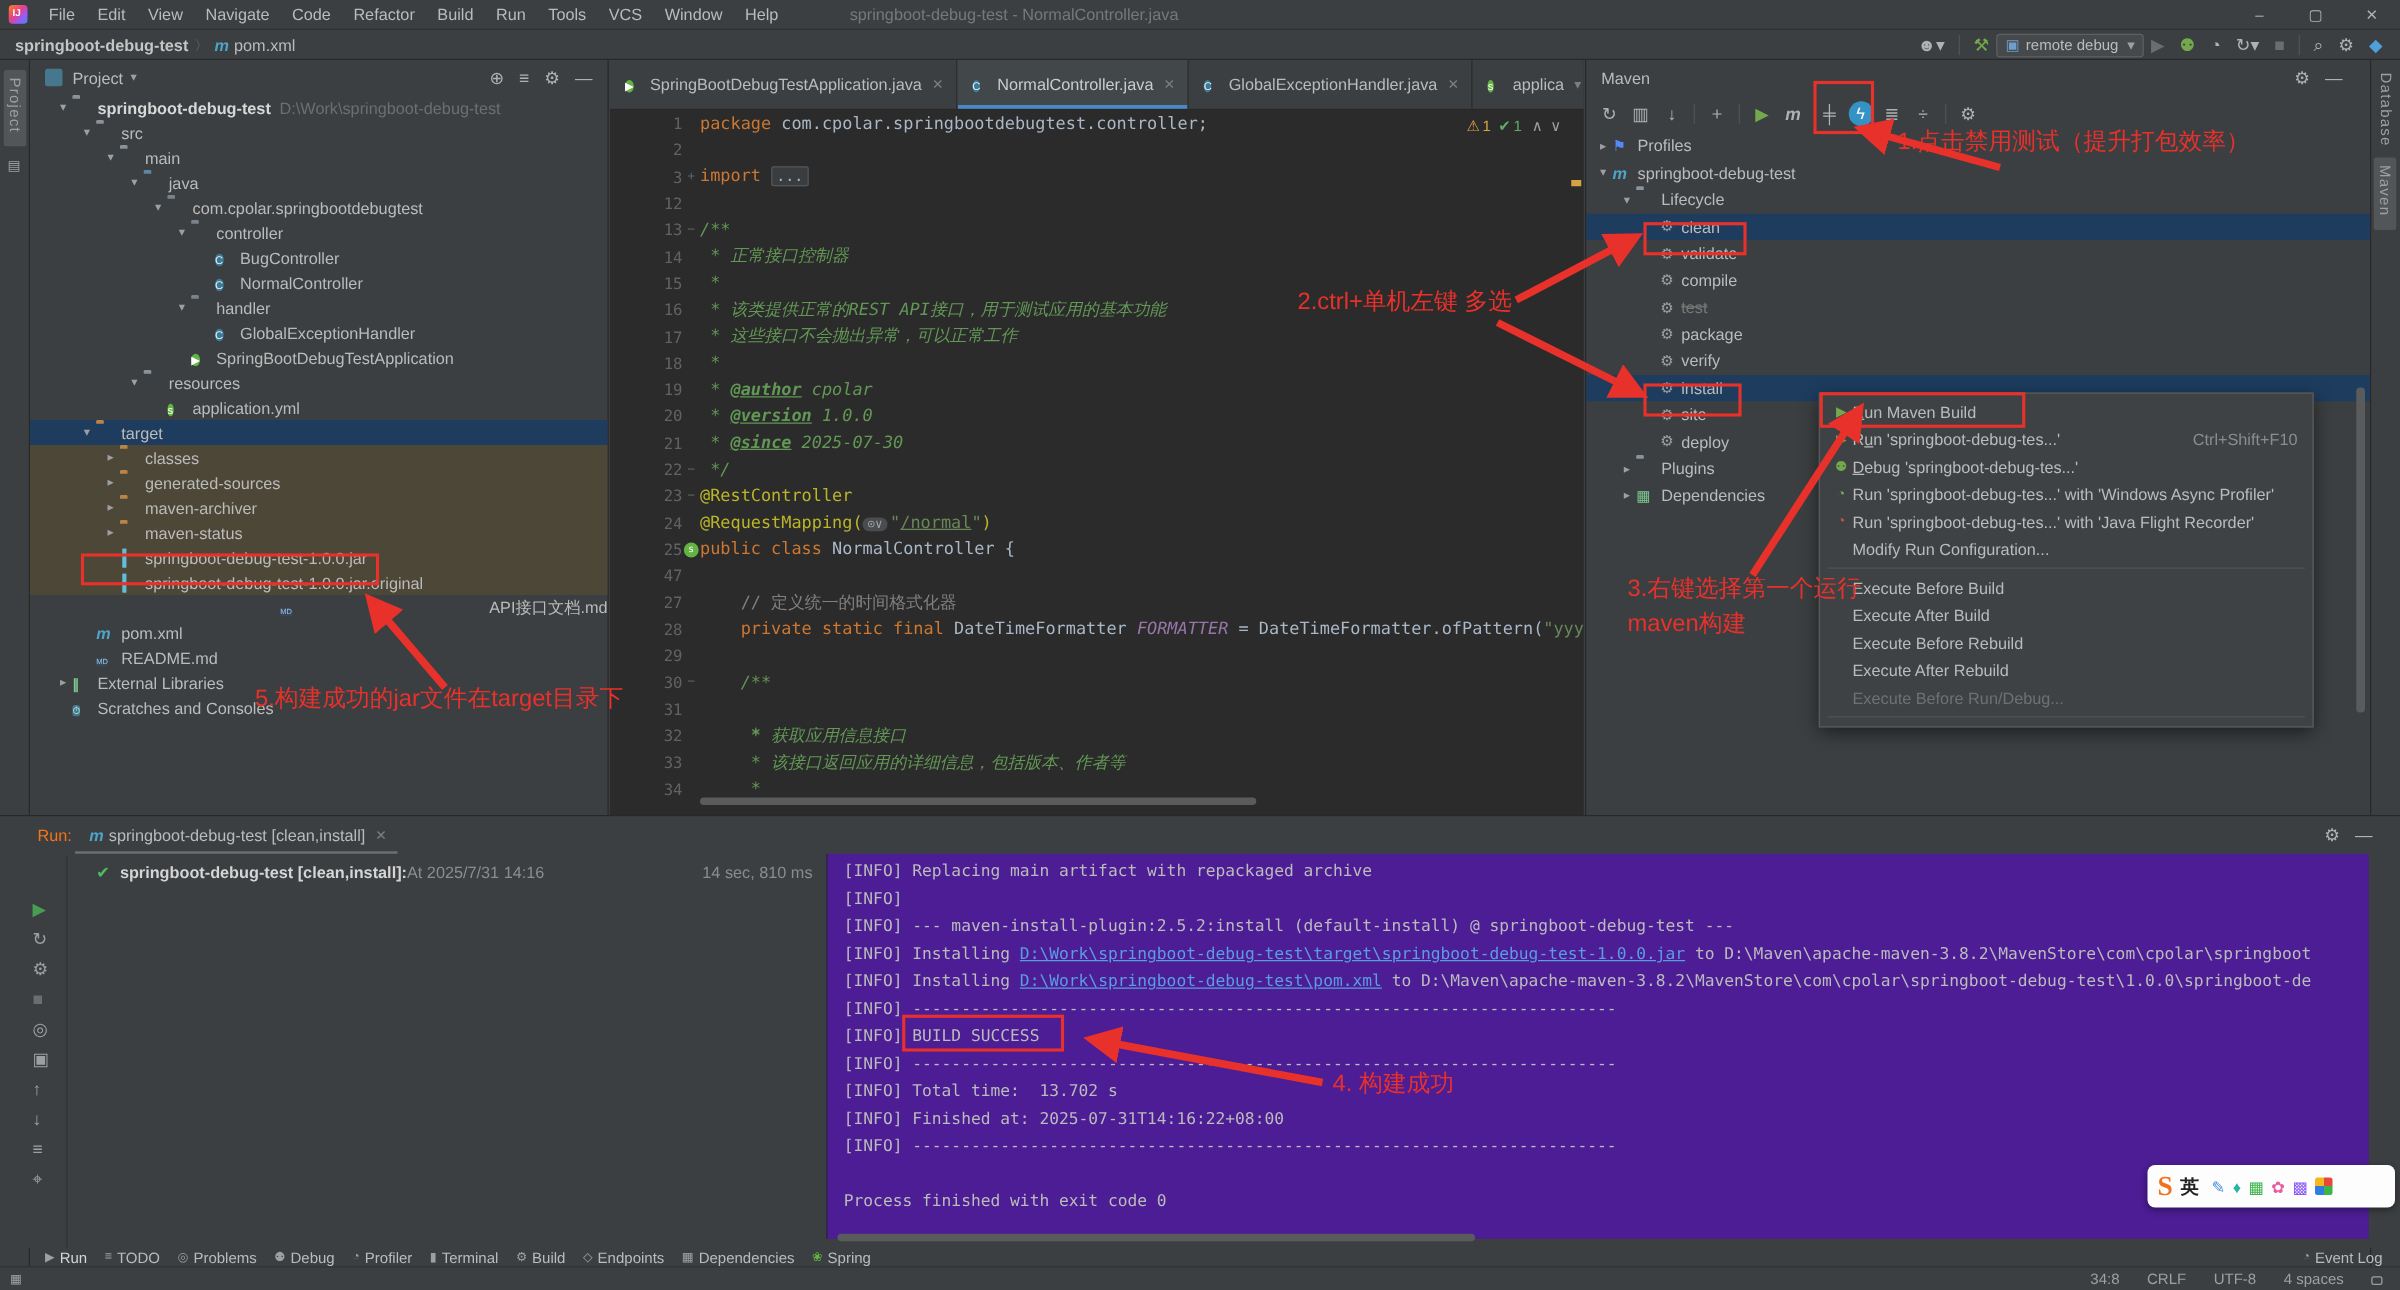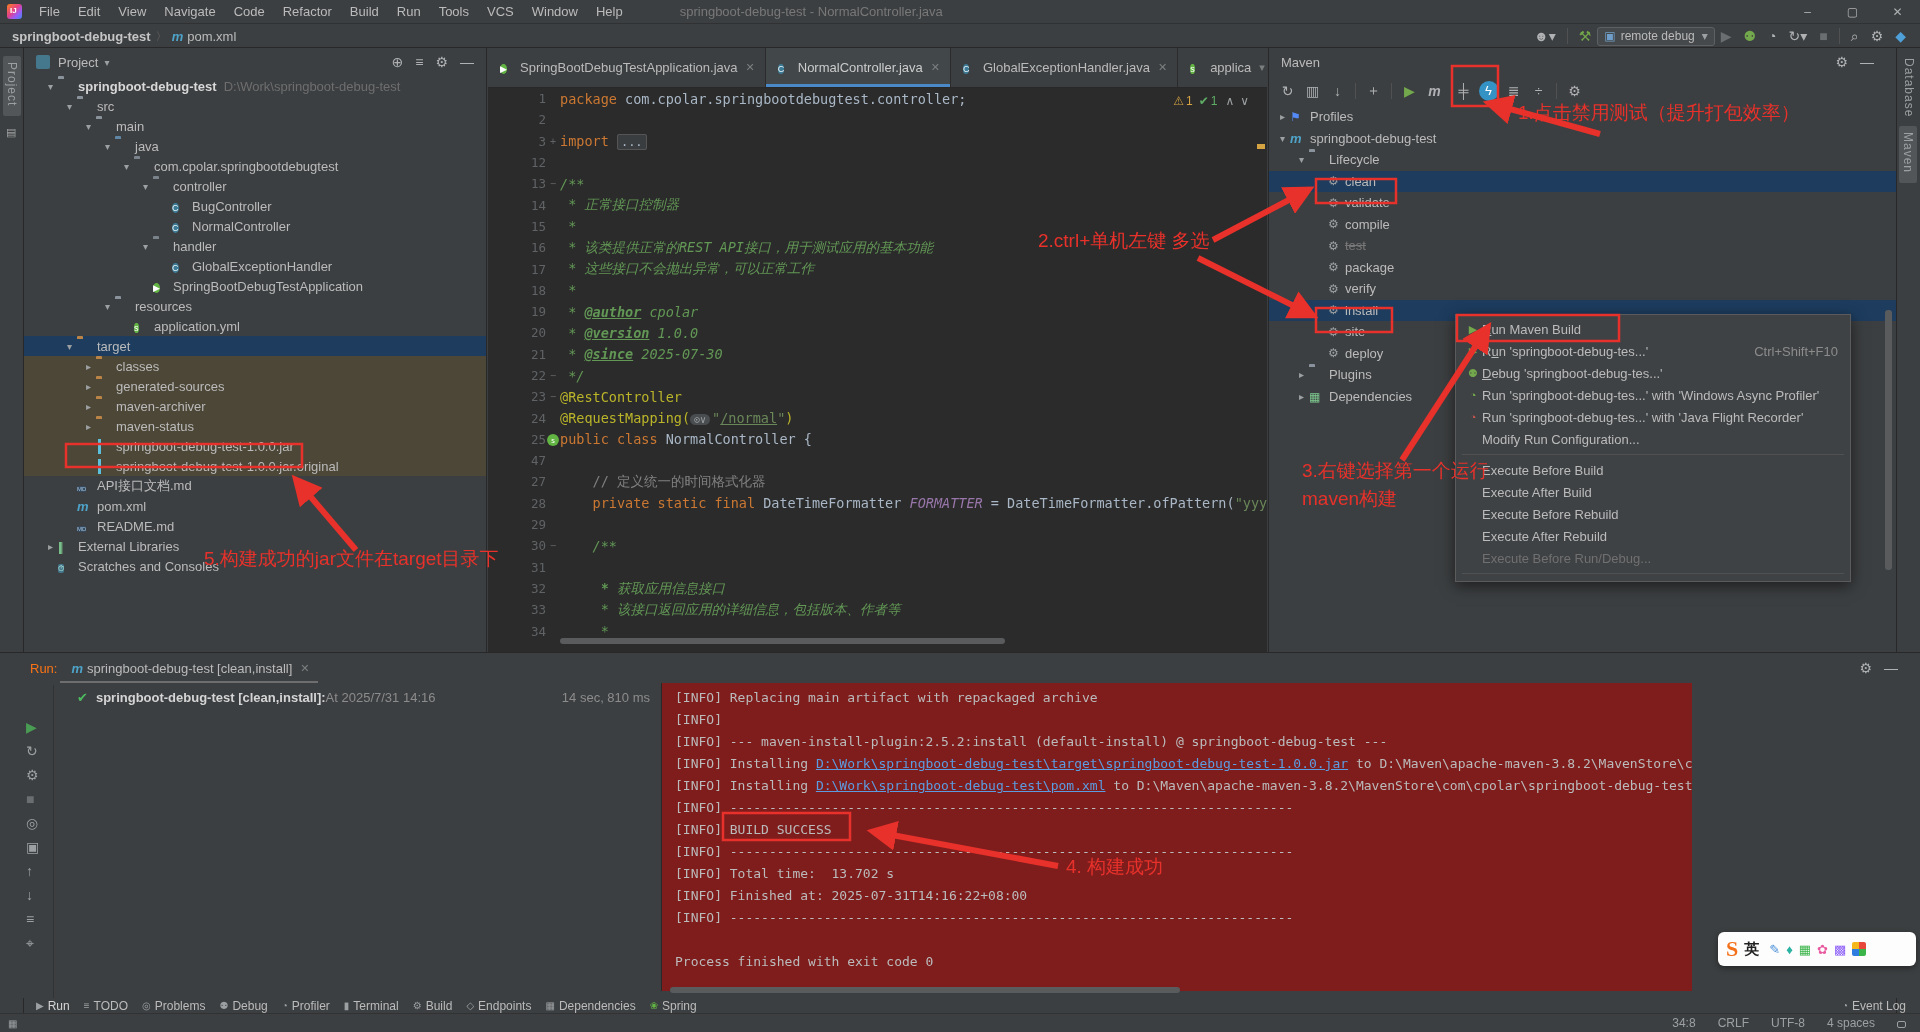--- a/index.html
+++ b/index.html
@@ -88,21 +88,21 @@
   .msep { height:1px; background:#515151; margin:4px 6px; }
   .mlbl u { text-decoration:underline; }
 
   
   #run-panel { left:0; top:652px; width:1920px; height:346px; background:#3c3f41; border-top:1px solid #282828; }
   #runtab-row { height:30px; display:flex; align-items:center; font-size:13px; }
   .runtab-underline { position:absolute; left:60px; top:28px; width:258px; height:2px; background:#6e6e6e; }
   #run-left-icons { position:absolute; left:0; top:32px; width:54px; bottom:0; border-right:1px solid #323232; }
   .rli { position:absolute; left:26px; font-size:14px; color:#9da0a2; }
   #run-tree { position:absolute; left:55px; top:32px; width:605px; bottom:0; font-size:13px; }
-  #console { position:absolute; left:661px; top:30px; width:1031px; height:308px; background:#7f1d1d; border-left:1px solid #282828; font-family:"DejaVu Sans Mono", monospace; font-size:13px; color:#bbb; overflow:hidden; padding:4px 0 0 13px; }
+  #console { position:absolute; left:661px; top:30px; width:1234px; height:308px; background:#4c1d95; border-left:1px solid #282828; font-family:"DejaVu Sans Mono", monospace; font-size:13px; color:#bbb; overflow:hidden; padding:4px 0 0 13px; }
   .cline { height:22px; line-height:22px; white-space:pre; }
   .clink { color:#5c9ce0; text-decoration:underline; }
 
   
   #toolwin-bar { left:0; top:998px; width:1920px; height:15px; display:flex; align-items:center; font-size:12px; color:#bbb; }
   .twb-item { display:flex; align-items:center; margin-right:14px; }
   .twb-ico { font-size:10px; margin-right:4px; color:#9da0a2; }
   #status-bar { left:0; top:1013px; width:1920px; height:19px; border-top:1px solid #323232; display:flex; align-items:center; font-size:12px; color:#9da0a2; }
   .sb-item { margin-left:22px; }
 
@@ -300,21 +300,21 @@
         <div class="trow olive" style="padding-left: 59px;">
           <span class="chev"></span>
           <span class="ticon"><span class="jarico"></span></span>
           <span>springboot-debug-test-1.0.0.jar</span>
         </div>
         <div class="trow olive" style="padding-left: 59px;">
           <span class="chev"></span>
           <span class="ticon"><span class="jarico"></span></span>
           <span>springboot-debug-test-1.0.0.jar.original</span>
         </div>
-        <div class="trow" style="padding-left: 40px;">
+        <div class="trow" style="padding-left: 40px; justify-content: space-between;">
           <span class="chev"></span>
           <span class="ticon"><span class="mdico">MD</span></span>
           <span>API接口文档.md</span>
         </div>
         <div class="trow" style="padding-left: 40px;">
           <span class="chev"></span>
           <span class="ticon"><span class="mvn-m">m</span></span>
           <span>pom.xml</span>
         </div>
         <div class="trow" style="padding-left: 40px;">

